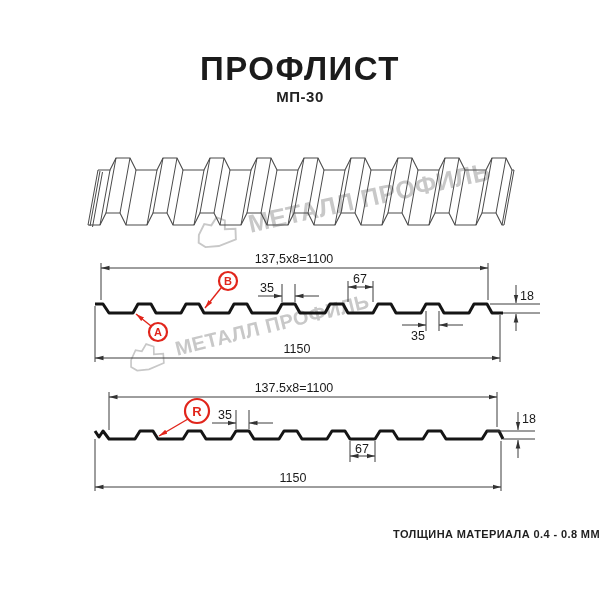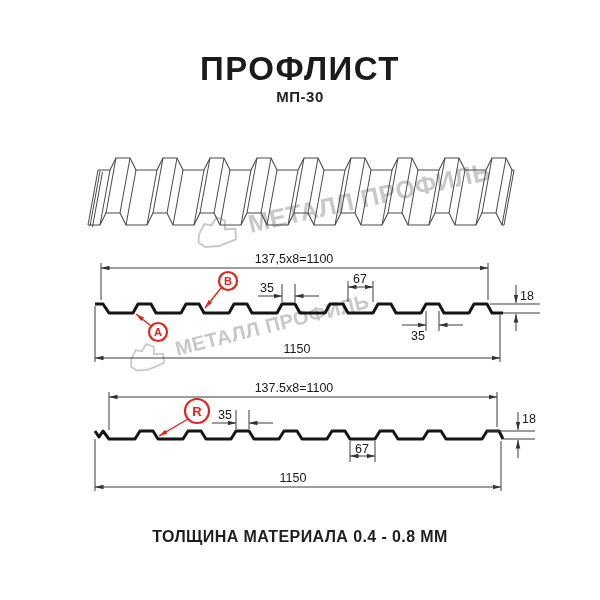--- a/index.html
+++ b/index.html
@@ -2,22 +2,22 @@
 <html><head>
 <meta charset="utf-8">
 <style>
   html,body{margin:0;padding:0;background:#fff;}
   .page{position:relative;width:600px;height:600px;background:#ffffff;overflow:hidden;
         font-family:"Liberation Sans",sans-serif;}
   .title{position:absolute;left:0;right:0;top:50px;text-align:center;
          font-size:33px;font-weight:800;letter-spacing:1.5px;color:#1b1b1b;z-index:3;}
   .subtitle{position:absolute;left:0;right:0;top:88px;text-align:center;
          font-size:15px;font-weight:700;letter-spacing:.5px;color:#222;z-index:3;}
-  .footer{position:absolute;left:0;right:0;top:528px;text-align:center;
-         font-size:16px;font-weight:700;letter-spacing:.4px;color:#1f1f1f;z-index:3;}
+  .footer{position:absolute;left:0;right:0;top:528px;text-align:right;
+         font-size:11px;font-weight:700;letter-spacing:.4px;color:#1f1f1f;z-index:3;}
   .wm{position:absolute;display:flex;align-items:center;gap:8px;color:#c8c8c8;
       font-weight:700;white-space:nowrap;transform-origin:0 50%;z-index:1;}
   .wm1{left:194px;top:217px;font-size:25px;letter-spacing:.5px;transform:rotate(-12.5deg);}
   .wm2{left:127px;top:344px;font-size:20px;letter-spacing:.5px;transform:rotate(-14deg);}
   .wm svg{stroke:#c8c8c8;fill:none;stroke-width:2;}
   #drawing{position:absolute;left:0;top:0;z-index:2;}
   .dt{font:12.5px "Liberation Sans",sans-serif;fill:#1a1a1a;}
   .lab{font:700 11px "Liberation Sans",sans-serif;fill:#e1251b;}
   .labR{font:700 13px "Liberation Sans",sans-serif;fill:#e1251b;}
 </style>

